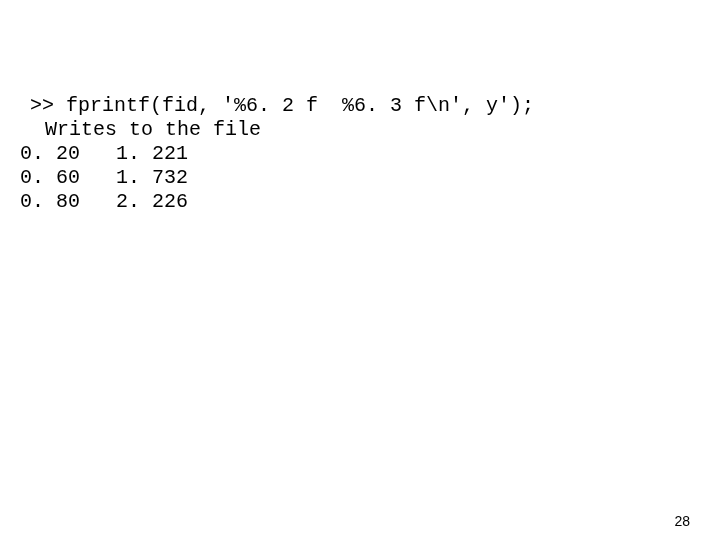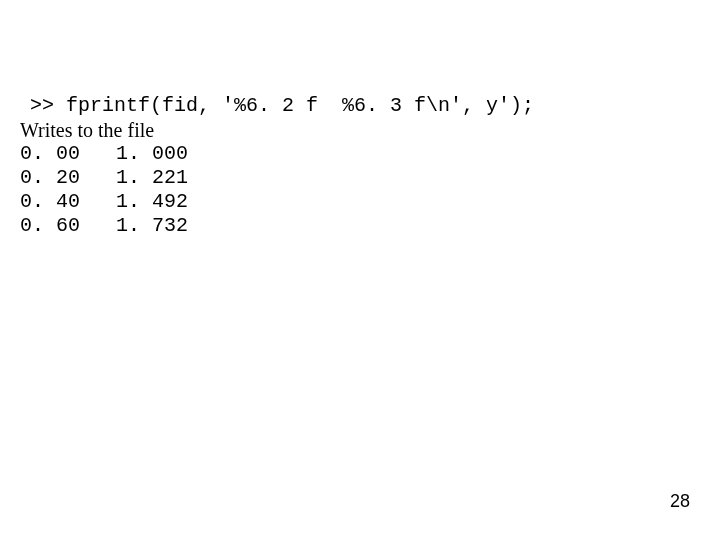--- a/index.html
+++ b/index.html
@@ -18,44 +18,44 @@
       padding: 68px 20px 20px 20px;
     }
     .mono {
       font-family: Liberation Mono, monospace;
     }
     .line {
       line-height: 1.2;
       white-space: pre;
     }
     .serif {
-      font-family: Liberation Serif, serif;
+      font-family: Liberation Mono, monospace;
+      margin-left: 25px;
     }
     .page-number {
       position: absolute;
-      bottom: 28px;
+      bottom: 11px;
       right: 30px;
-      font-size: 18px;
+      font-size: 14px;
       font-family: Arial, Helvetica, sans-serif;
     }
     .data-row {
       font-family: "Courier New", Courier, monospace;
       white-space: pre;
       line-height: 1.2;
     }
   </style>
 </head>
 <body>
 
 <div class="line">
   <span class="mono">&gt;&gt; fprintf(fid, '%6. 2 f  %6. 3 f\n', y');</span>
 </div>
 
 <div class="line serif">Writes to the file</div>
 
 <div>
-  <div class="data-row"><span>0. 00</span>   <span>1. 000</span></div>
   <div class="data-row"><span>0. 20</span>   <span>1. 221</span></div>
-  <div class="data-row"><span>0. 40</span>   <span>1. 492</span></div>
   <div class="data-row"><span>0. 60</span>   <span>1. 732</span></div>
+  <div class="data-row"><span>0. 80</span>   <span>2. 226</span></div>
 </div>
 
 <div class="page-number">28</div>
 
 </body></html>

